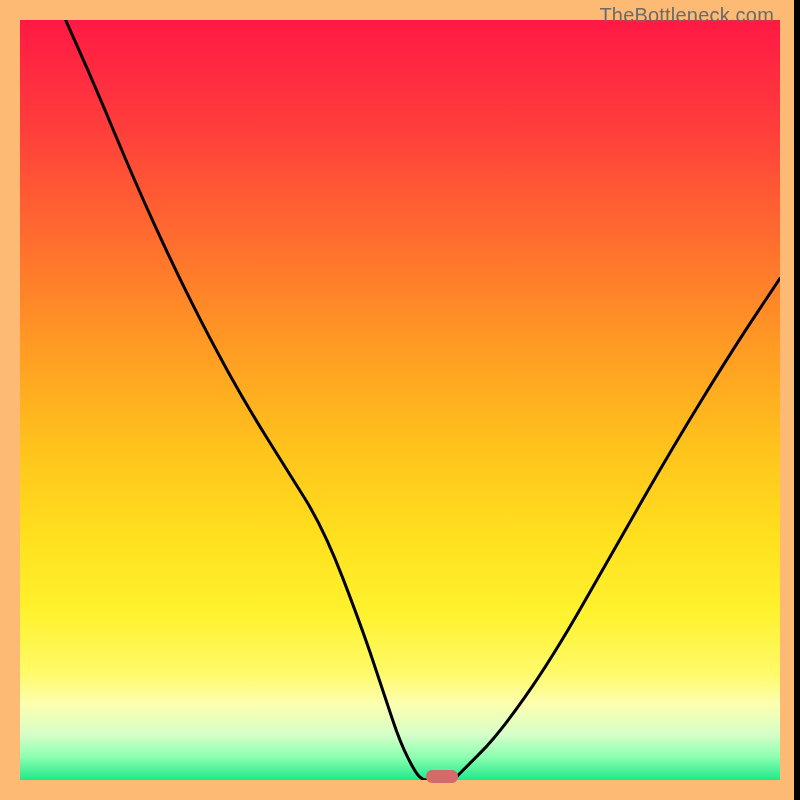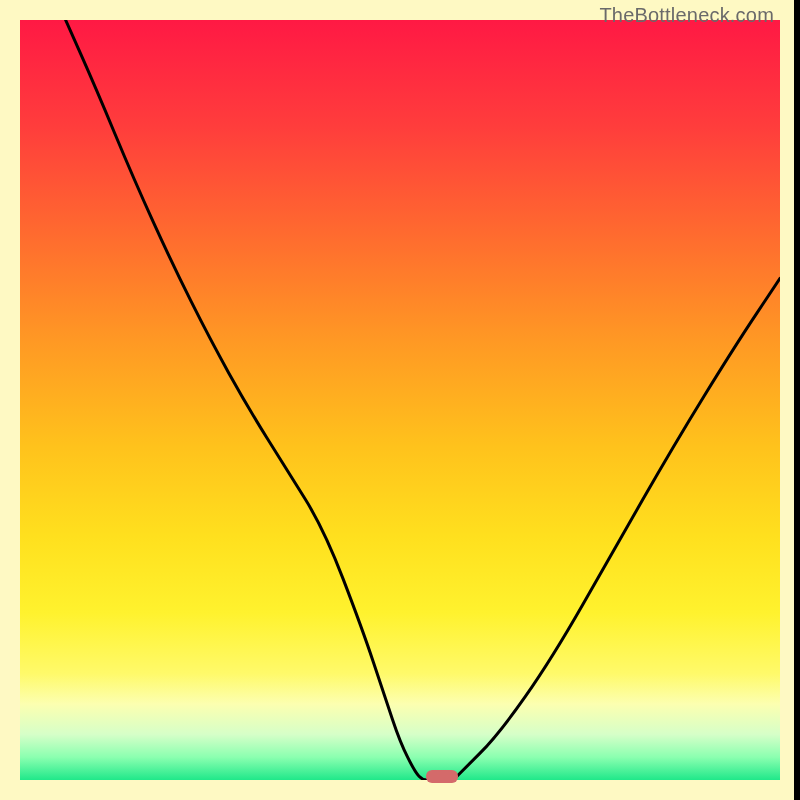--- a/index.html
+++ b/index.html
@@ -7,21 +7,21 @@
     padding: 0;
     width: 800px;
     height: 800px;
     background: #000000;
     overflow: hidden;
   }
   .container {
     position: relative;
     width: 794px;
     height: 800px;
-    background: #fef9c3;
+    background: #fdba74;
   }
   .plot-area {
     position: absolute;
     left: 20px;
     top: 20px;
     width: 760px;
     height: 760px;
   }
   .watermark {
     position: absolute;

